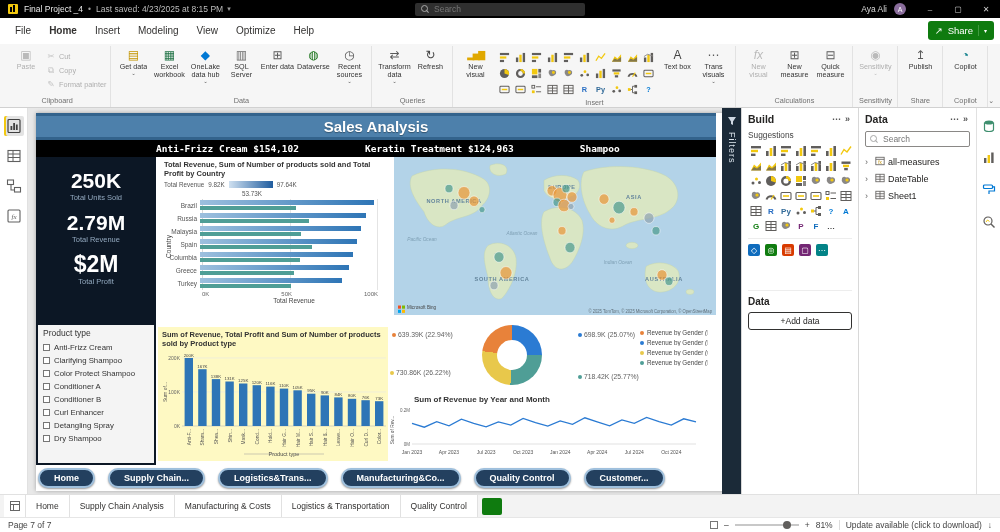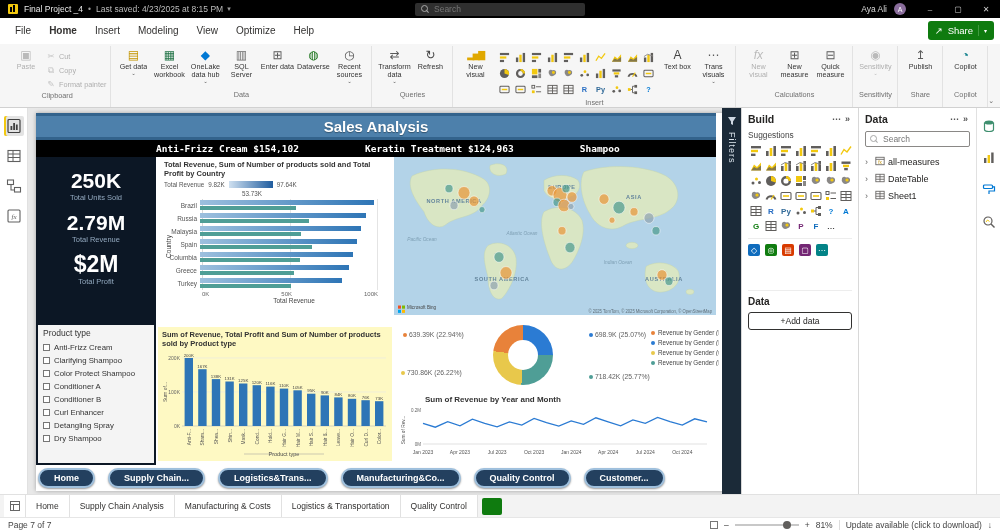--- a/index.html
+++ b/index.html
@@ -28,21 +28,21 @@
 .menu-item{padding:0 9px;line-height:25px;font-size:10px;color:#323130}
 .menu-item.active{font-weight:bold;box-shadow:inset 0 -2px 0 #0f7b0f}
 .share-btn{position:absolute;right:6px;top:3px;height:19px;background:#0f7b0f;color:#fff;border-radius:3px;display:flex;align-items:center;font-size:9.5px;padding:0 7px;gap:5px}
 .share-btn .sep{width:1px;height:11px;background:#3f9b3f}
 .share-caret{font-size:6px}
 
 
 .ribbon{position:absolute;left:0;top:44px;width:1000px;height:64px;background:#f6f6f6;border-bottom:1px solid #d1d1d1;display:flex;padding:2px 2px 0 4px}
 .rib-group{display:flex;flex-direction:column;border-right:1px solid #e2e2e2;padding:0 4px}
 .rib-items{flex:1;display:flex;align-items:flex-start}
-.rib-label{font-size:7.3px;color:#707070;text-align:center;padding:1px 0 8px;white-space:nowrap}
+.rib-label{font-size:7.3px;color:#707070;text-align:center;padding:1px 0 2px;white-space:nowrap}
 .rib-btn{width:36px;display:flex;flex-direction:column;align-items:center;padding:2px 1px 0}
 .rib-btn .ric{height:15px;font-size:12px;line-height:15px;color:#5a5a5a}
 .rib-btn .rlb{font-size:7.2px;line-height:8px;text-align:center;color:#333;max-height:16px;overflow:hidden}
 .rib-btn .rcaret{font-size:5.5px;color:#666;line-height:5px}
 .rib-btn.disabled,.sbtn.disabled{opacity:.38}
 .rib-small{display:flex;flex-direction:column;gap:2px;padding-top:4px;margin-left:2px}
 .sbtn{display:flex;align-items:center;gap:3px;font-size:7.3px;color:#333;height:12px;white-space:nowrap}
 .sic{font-size:8.5px;width:10px;color:#6a6a6a;text-align:center}
 .vis-grid{display:grid;grid-template-columns:repeat(10,16px);grid-auto-rows:16px;margin:3px 3px 0}
 .vis-cell{display:flex;align-items:center;justify-content:center}
@@ -112,21 +112,21 @@
 .cylabel{position:absolute;left:-1px;top:86px;font-size:6.5px;color:#444;transform:rotate(-90deg)}
 
 
 .c-map{position:absolute;left:358px;top:44px;width:322px;height:158px;background:#b3d3e8}
 .c-map svg{display:block}
 
 
 .c-products{position:absolute;left:122px;top:214px;width:234px;height:134px;background:#fef9c3;padding:3px 4px}
 
 
-.c-rb{position:absolute;left:363px;top:206px;width:322px;height:142px;background:#fff}
+.c-rb{position:absolute;left:352px;top:206px;width:322px;height:142px;background:#fff}
 .donut-ring{position:absolute;left:94px;top:6px;width:60px;height:60px;border-radius:50%}
 .donut-ring::after{content:"";position:absolute;inset:15px;background:#fff;border-radius:50%}
 .callout{position:absolute;display:flex;align-items:center;gap:2px;font-size:6.8px;color:#5f5f5f;white-space:nowrap}
 .callout.tl{left:4px;top:12px}.callout.bl{left:2px;top:50px}.callout.tr{left:190px;top:12px}.callout.br{left:190px;top:54px}
 .cdot{width:4px;height:4px;border-radius:50%;display:inline-block;flex:none}
 .donut-legend{position:absolute;left:252px;top:10px;display:flex;flex-direction:column;gap:3px}
 .lgitem{display:flex;align-items:center;gap:3px;font-size:6.3px;color:#444;white-space:nowrap;overflow:hidden;max-width:68px}
 .line-block{position:absolute;left:0;top:74px;width:322px;height:68px}
 .line-title{font-size:8px;font-weight:bold;color:#333;margin:2px 0 0 26px}
 

